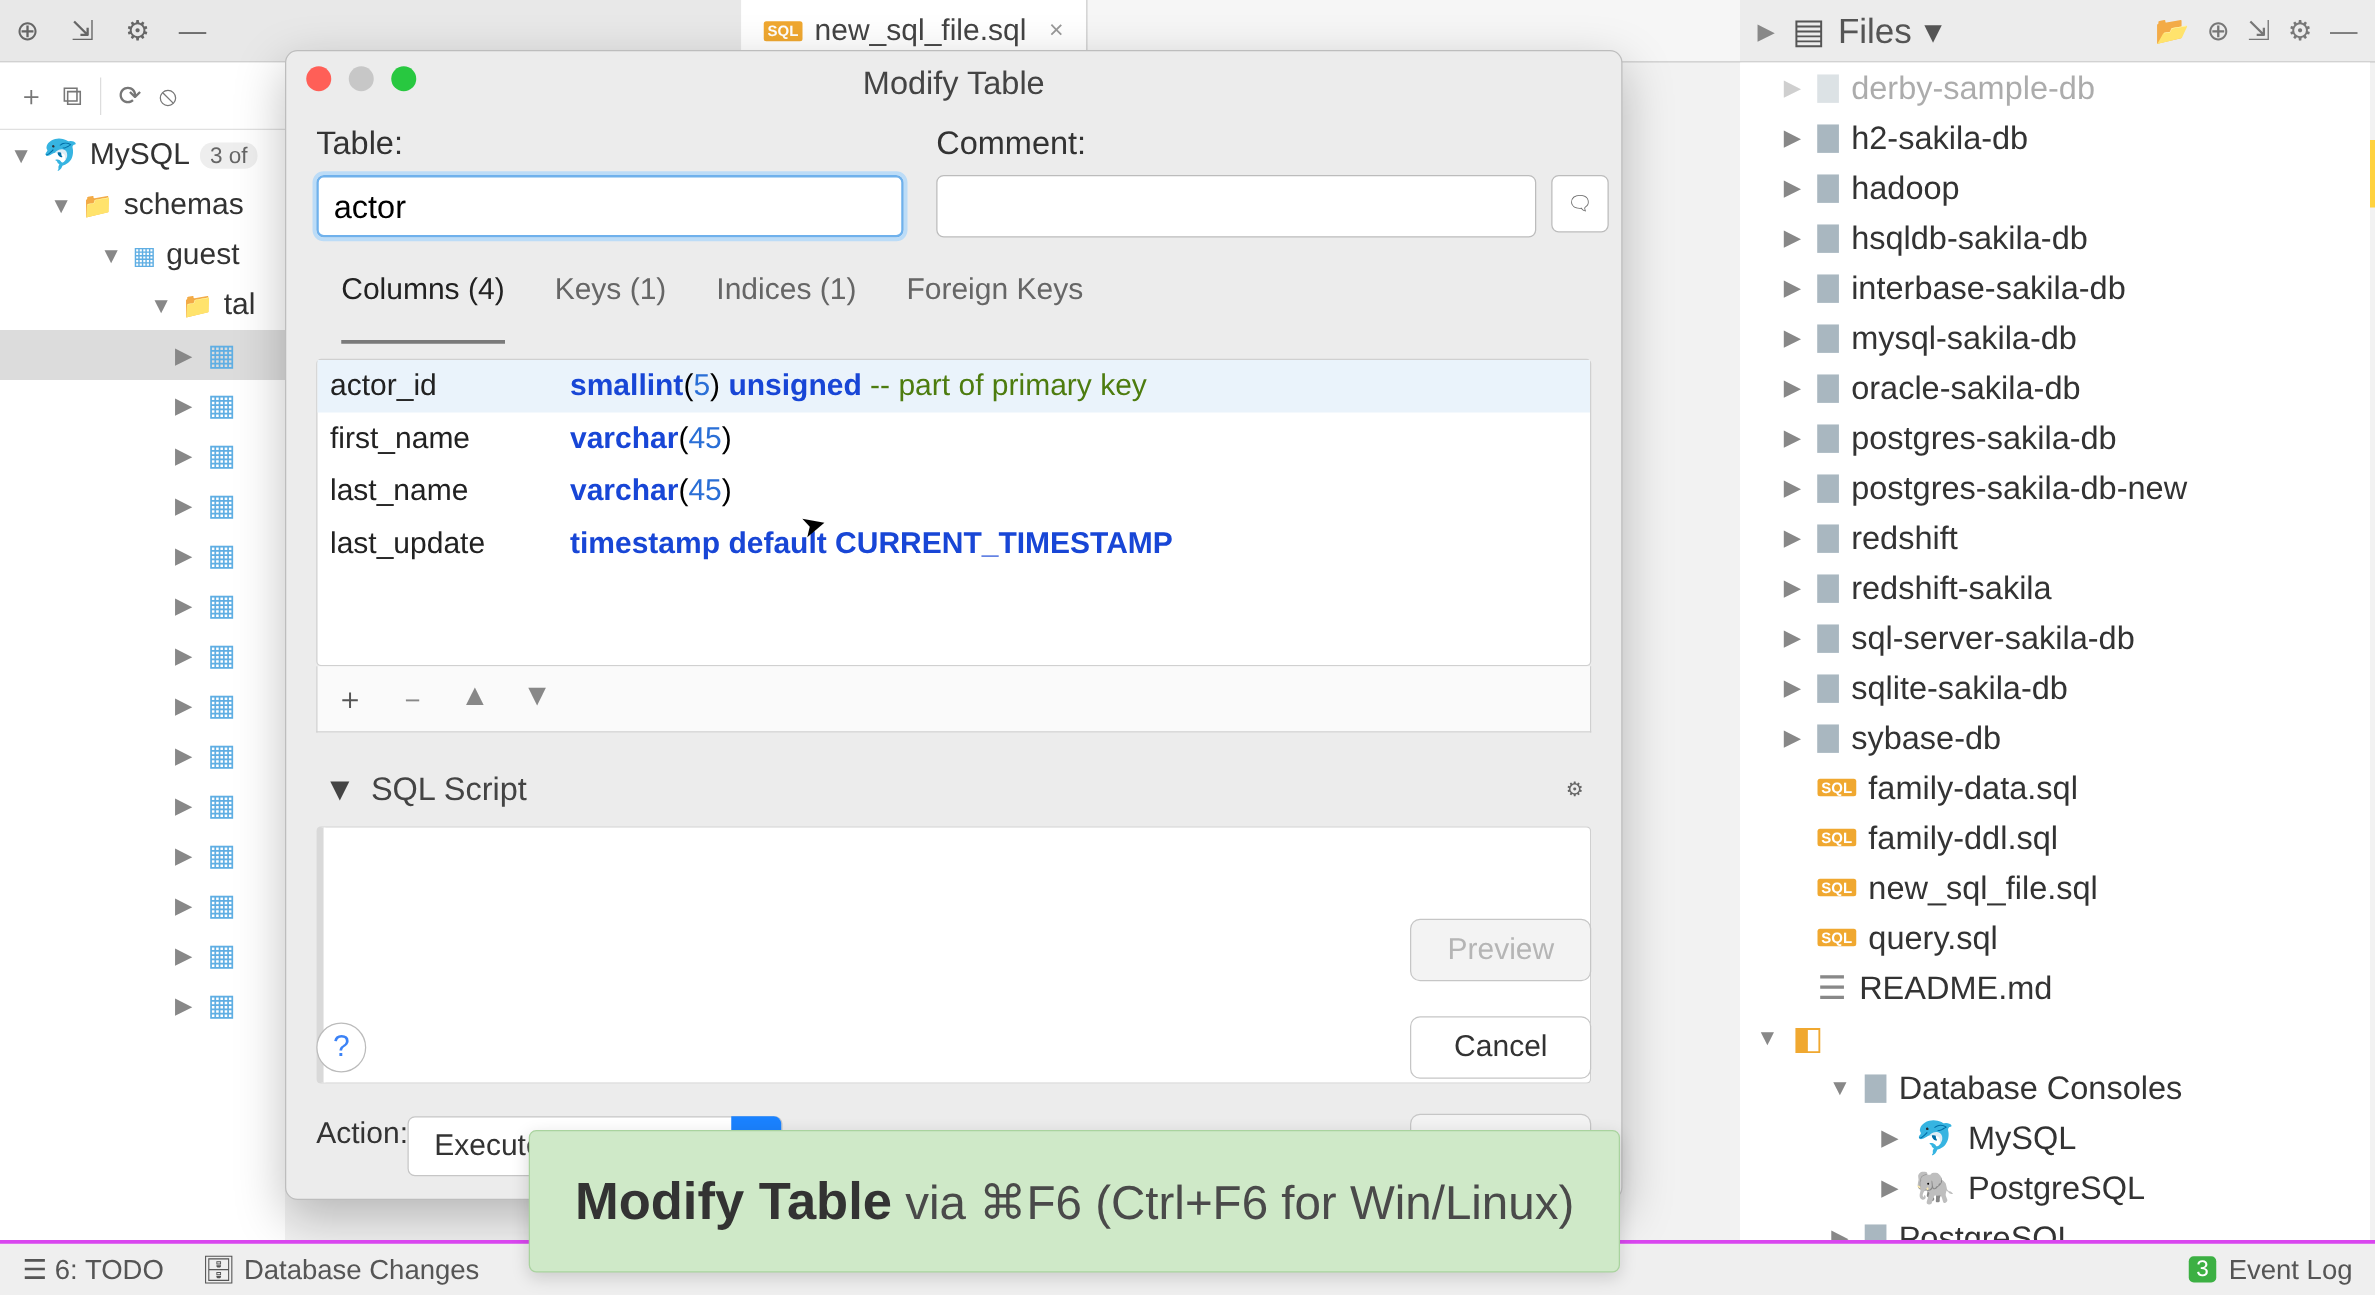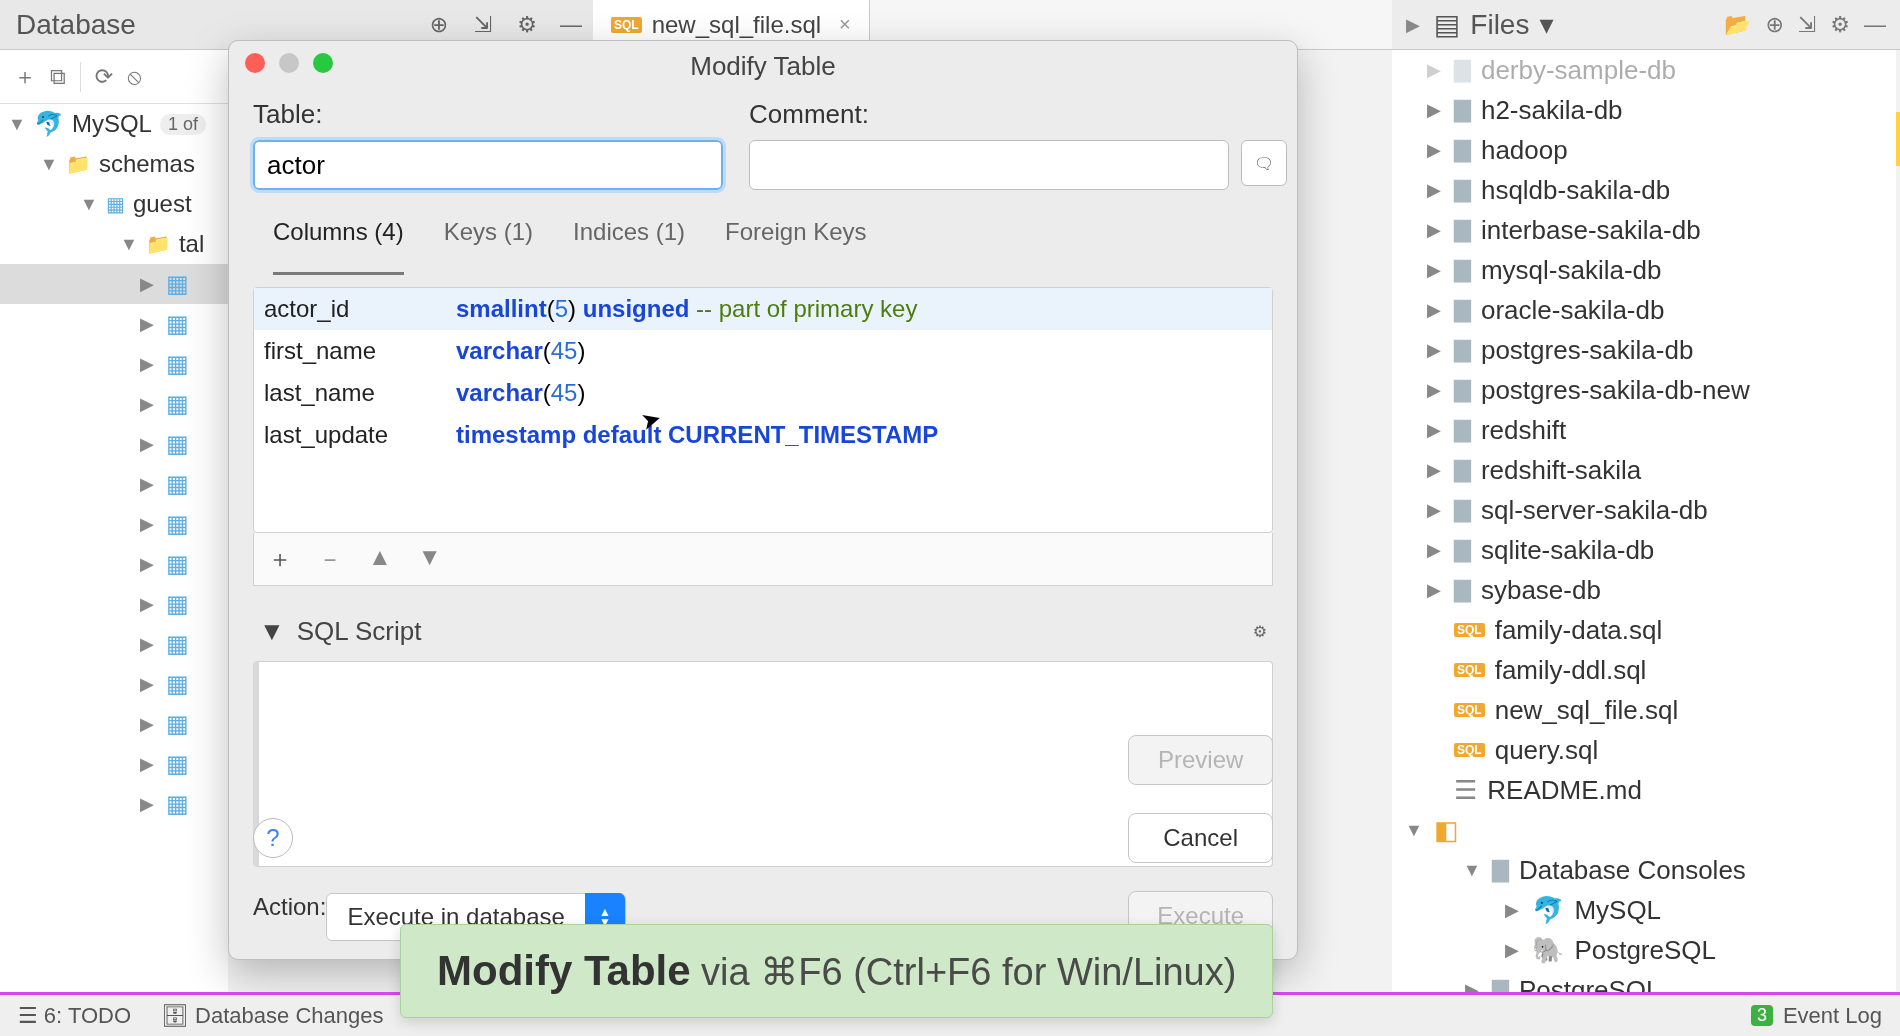--- a/index.html
+++ b/index.html
@@ -98,28 +98,27 @@
 .frow.sub{ padding-left:70px;}
 .frow.sub2{ padding-left:110px;}
 .pg-ico{ color:#336791;}
 .my-ico{ color:#00758f;}
 
 
 .status-bar{ position:absolute; left:0; right:0; bottom:0; height:44px; background:#efefef; border-top:3px solid #d946ef; display:flex; align-items:center; font-size:22px; color:#555; padding:0 18px; gap:30px;}
 .status-bar .right{ margin-left:auto; display:flex; align-items:center; gap:10px;}
 
 
-.tip-banner{ position:absolute; left:400px; bottom:18px; background:#cfe9c8; border:1px solid #a9d39e; border-radius:6px; padding:22px 36px; font-size:38px; color:#4a4a4a; box-shadow:0 4px 14px rgba(0,0,0,.15);}
+.tip-banner{ position:absolute; left:423px; bottom:18px; background:#cfe9c8; border:1px solid #a9d39e; border-radius:6px; padding:32px 36px; font-size:38px; color:#4a4a4a; box-shadow:0 4px 14px rgba(0,0,0,.15);}
 .tip-banner b{ font-size:42px; color:#333;}
 </style>
 </head>
 <body>
 
 <div class="top-tabs">
-  <div class="db-tab">Database</div>
   <div class="icon-btn">⊕</div>
   <div class="icon-btn">⇲</div>
   <div class="icon-btn">⚙</div>
   <div class="icon-btn">—</div>
 </div>
 
 <div class="editor-tab-bar">
   <div class="editor-tab">
     <span class="sql-badge">SQL</span>
     <span>new_sql_file.sql</span>
@@ -133,21 +132,21 @@
   <span class="sep"></span>
   <span class="tb-icon">⟳</span>
   <span class="tb-icon">⦸</span>
 </div>
 
 <div class="db-tree">
   <div class="row">
     <span class="arrow">▼</span>
     <span>🐬</span>
     <span>MySQL</span>
-    <span class="badge">1 of</span>
+    <span class="badge">3 of</span>
   </div>
   <div class="row" style="padding-left:40px">
     <span class="arrow">▼</span>
     <span class="folder">📁</span>
     <span>schemas</span>
   </div>
   <div class="row" style="padding-left:80px">
     <span class="arrow">▼</span>
     <span class="folder">▦</span>
     <span>guest</span>

